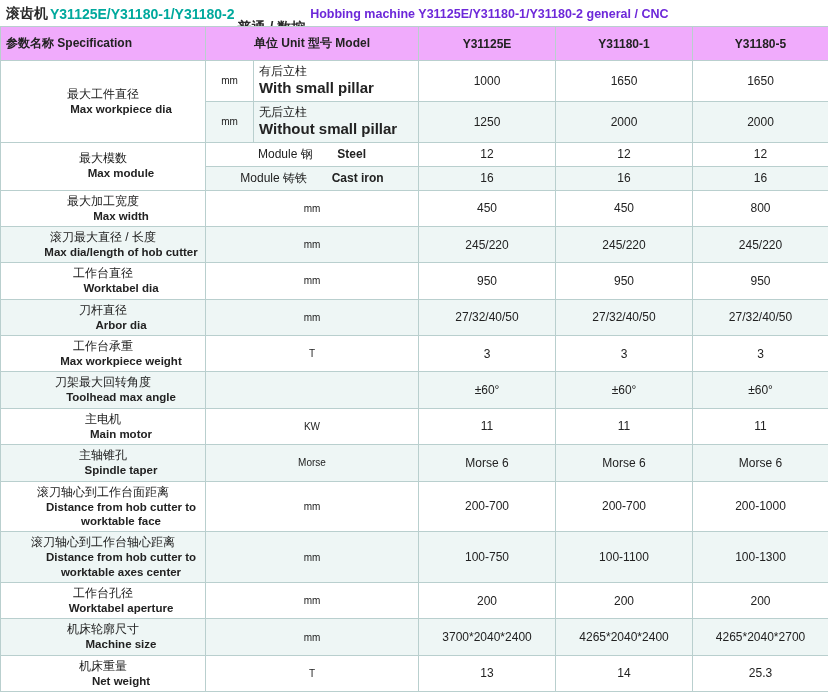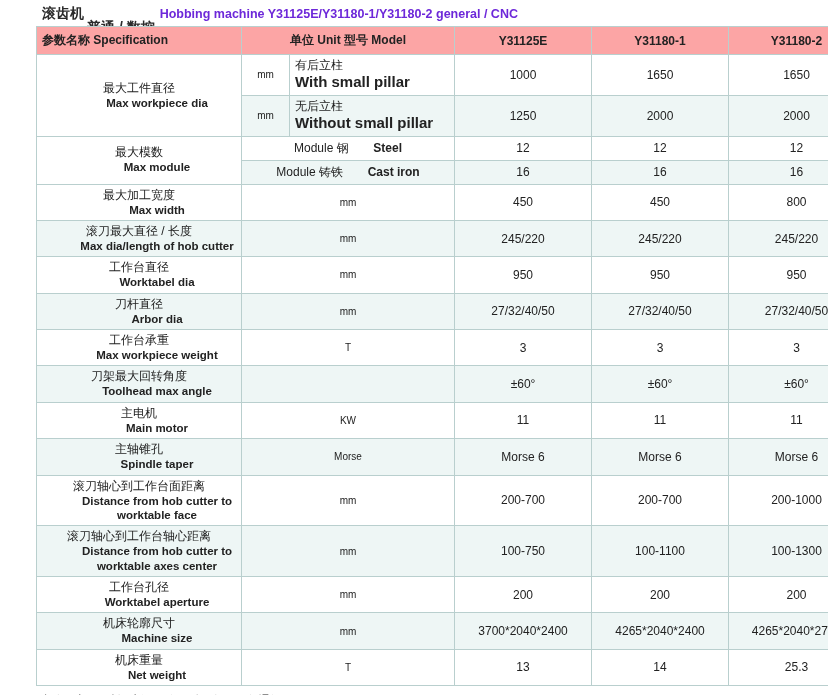--- a/index.html
+++ b/index.html
@@ -11,21 +11,20 @@
     width: 828px;
     height: 695px;
     font-family: "Liberation Sans", sans-serif;
     overflow: hidden;
   }
   .page {
     width: 828px;
     height: 695px;
     position: relative;
     box-sizing: border-box;
-    padding-left: 36px;
   }
   
   .title-bar {
     height: 26px;
     display: flex;
     align-items: center;
     padding: 2px 6px 0 6px;
     box-sizing: border-box;
     white-space: nowrap;
     overflow: hidden;
@@ -63,25 +62,25 @@
   table.spec col.c5 { width: 137px; }
   table.spec col.c6 { width: 136px; }
 
   table.spec td, table.spec th {
     border: 1px solid #b9cfce;
     padding: 3px 5px;
     vertical-align: middle;
     box-sizing: border-box;
   }
   .hdr td {
-    background: #fca5a5;
+    background: #f0abfc;
     font-weight: bold;
     text-align: center;
     font-size: 12px;
-    height: 28px;
+    height: 34px;
   }
   .hdr td.left {
     text-align: left;
   }
   .rowA td { background: #ffffff; }
   .rowB td { background: #eef6f5; }
 
   .name {
     text-align: center;
     line-height: 1.25;
@@ -107,20 +106,21 @@
   .footer div { white-space: nowrap; }
   .footer .fcn { font-size: 11.5px; }
 </style>
 </head>
 <body>
 
 <div class="page">
 
   <div class="title-bar">
     <span class="title-cn">滚齿机</span>
+    <span class="title-model">Y31125E/Y31180-1/Y31180-2</span>
     <span class="title-cn" style="margin-left:3px;margin-top:28px;">普通 / 数控</span>
     <span class="title-en">Hobbing machine Y31125E/Y31180-1/Y31180-2 general / CNC</span>
   </div>
 
   <table class="spec">
     <colgroup>
       <col class="c1">
         <col class="c2">
         <col class="c3">
         <col class="c4">
@@ -133,21 +133,21 @@
         <td class="left">
           <span class="cn">参数名称</span>
           <span class="en">Specification</span>
         </td>
         <td colspan="2">
           <span class="cn">单位 Unit</span>
           <span class="cn">型号 Model</span>
         </td>
         <td>Y31125E</td>
         <td>Y31180-1</td>
-        <td>Y31180-2</td>
+        <td>Y31180-5</td>
       </tr>
 
       <tr class="rowA">
         <td class="name" rowspan="2">
           <span class="cn">最大工件直径</span>
           <span class="en">Max workpiece dia</span>
         </td>
         <td class="unit">mm</td>
         <td class="unit-sub">
           <span class="cn">有后立柱</span>

